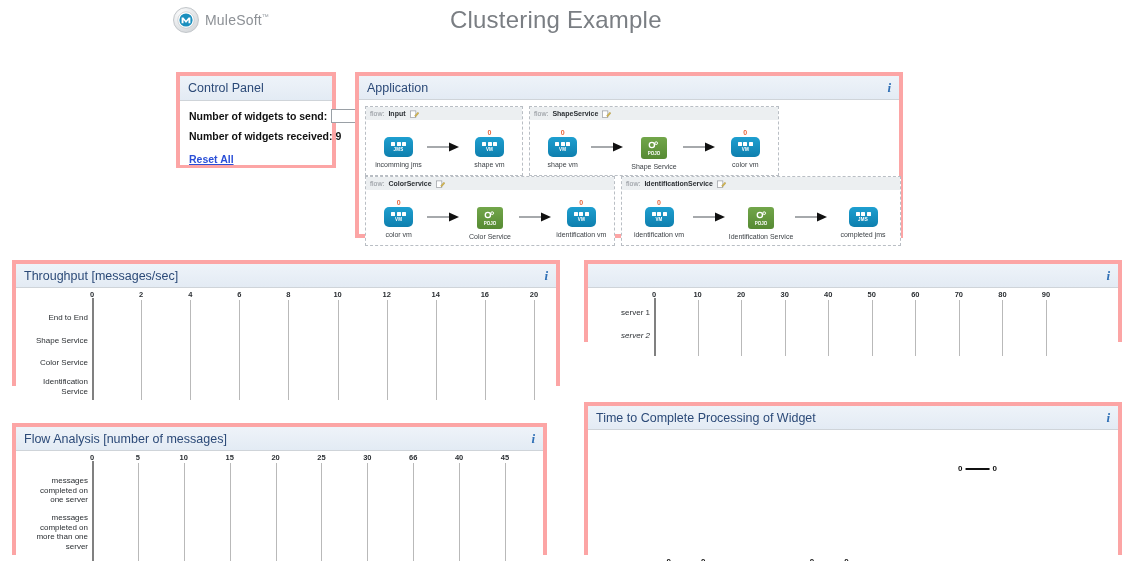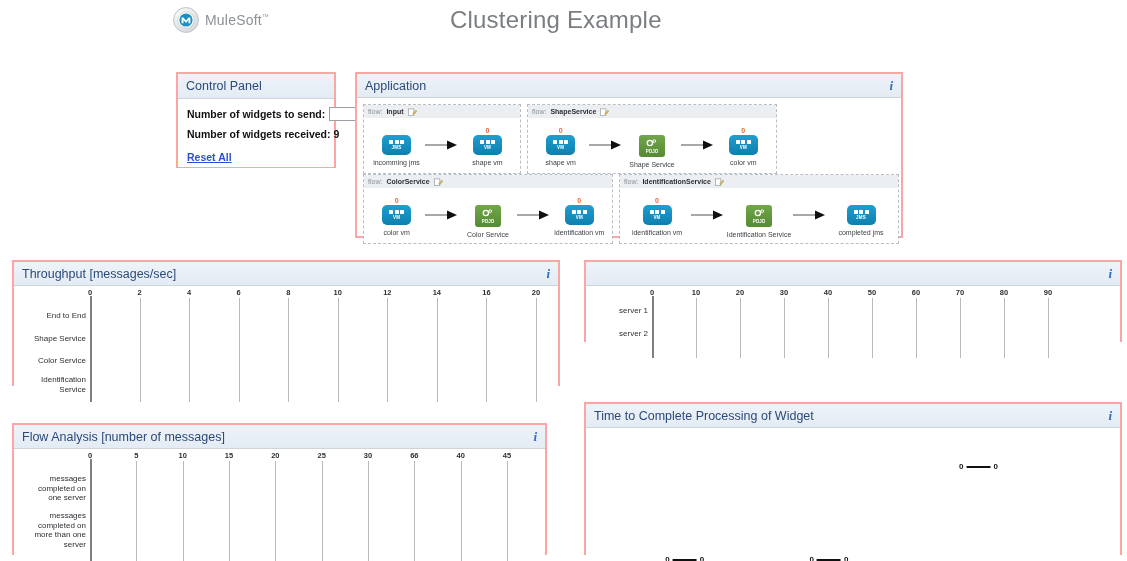--- a/index.html
+++ b/index.html
@@ -18,21 +18,21 @@
   .logo-wrap { position: absolute; left: 173px; top: 7px; display: flex; align-items: center; gap: 6px; }
   .logo-mark { width: 26px; height: 26px; border-radius: 50%;
     background: radial-gradient(circle at 35% 30%, #ffffff 0%, #e8eaec 45%, #c8ccd0 100%);
     border: 1px solid #c2c6ca; display: flex; align-items: center; justify-content: center; }
   .logo-mark svg { display: block; }
   .logo-text { font-size: 14px; color: #8d9196; letter-spacing: .2px; font-weight: 400; }
   .logo-tm { font-size: 7px; vertical-align: super; color: #9aa0a6; }
   .page-title { position: absolute; left: 450px; top: 6px; font-size: 24px; color: #7a7e83; font-weight: 400; letter-spacing: .2px; white-space: nowrap; }
 
   
-  .panel { position: absolute; background: #bef264; border: 2px solid #fca5a5; }
+  .panel { position: absolute; background: #bef264; border: 4px solid #fca5a5; }
   .panel-head { height: 24px; background: linear-gradient(#eef3f9, #e3ebf4);
     border-bottom: 1px solid #cfd4d9; display: flex; align-items: center;
     padding: 0 8px; position: relative; }
   .panel-title { font-size: 12.5px; color: #2c4a78; font-weight: 400; white-space: nowrap; }
   .info-icon { position: absolute; right: 8px; top: 50%; transform: translateY(-50%);
     font-family: "Liberation Serif", serif; font-style: italic; font-weight: bold;
     font-size: 13px; color: #2f6fb5; cursor: pointer; }
   .panel-body { position: relative; width: 100%; height: calc(100% - 24px); background: #fff; }
 
   
@@ -423,21 +423,21 @@
           <div class="gridline" style="left: 66.6667%;"></div>
           <div class="tick-label" style="left: 66.6667%;">60</div>
           <div class="gridline" style="left: 77.7778%;"></div>
           <div class="tick-label" style="left: 77.7778%;">70</div>
           <div class="gridline" style="left: 88.8889%;"></div>
           <div class="tick-label" style="left: 88.8889%;">80</div>
           <div class="gridline" style="left: 100%;"></div>
           <div class="tick-label" style="left: 100%;">90</div>
         </div>
         <div class="cat-label" style="left: 2px; width: 60px; top: 20px;">server 1</div>
-        <div class="cat-label" style="left: 2px; width: 60px; top: 43px;">server 2</div>
+        <div class="cat-label" style="left: 2px; width: 60px; top: 43px; font-style: italic;">server 2</div>
       </div>
   </div>
 
   <div class="panel" id="flowanalysis-panel">
     <div class="panel-head">
       <span class="panel-title">Flow Analysis [number of messages]</span>
       <span class="info-icon">i</span>
     </div>
     <div class="panel-body chart-body" id="chart-flowanalysis">
         <div class="plot" style="left: 76px; right: 38px;">

